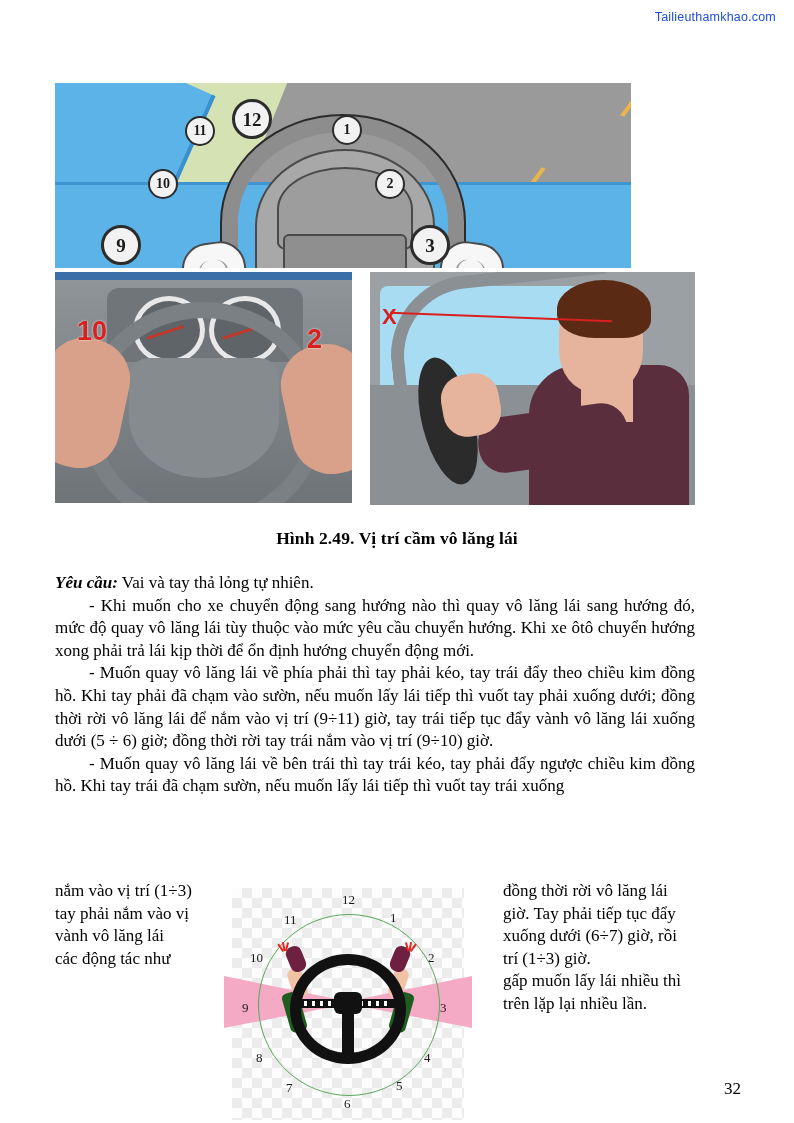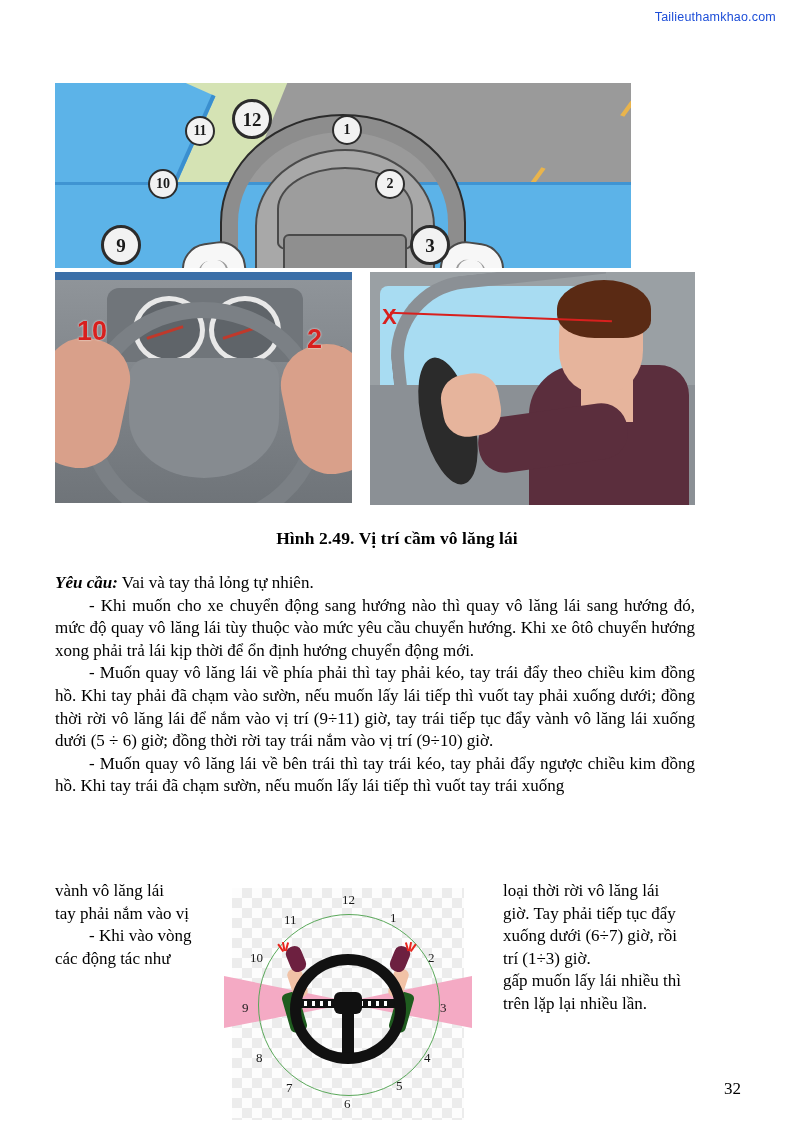--- a/index.html
+++ b/index.html
@@ -565,27 +565,27 @@
 
 <div class="body-text">
   <p><span class="lead-b">Yêu cầu:</span><span> Vai và tay thả lỏng tự nhiên.</span></p>
   <p class="indent">- Khi muốn cho xe chuyển động sang hướng nào thì quay vô lăng lái sang hướng đó, mức độ quay vô lăng lái tùy thuộc vào mức yêu cầu chuyển hướng. Khi xe ôtô chuyển hướng xong phải trả lái kịp thời để ổn định hướng chuyển động mới.</p>
   <p class="indent">- Muốn quay vô lăng lái về phía phải thì tay phải kéo, tay trái đẩy theo chiều kim đồng hồ. Khi tay phải đã chạm vào sườn, nếu muốn lấy lái tiếp thì vuốt tay phải xuống dưới; đồng thời rời vô lăng lái để nắm vào vị trí (9÷11) giờ, tay trái tiếp tục đẩy vành vô lăng lái xuống dưới (5 ÷ 6) giờ; đồng thời rời tay trái nắm vào vị trí (9÷10) giờ.</p>
   <p class="indent">- Muốn quay vô lăng lái về bên trái thì tay trái kéo, tay phải đẩy ngược chiều kim đồng hồ. Khi tay trái đã chạm sườn, nếu muốn lấy lái tiếp thì vuốt tay trái xuống</p>
 </div>
 
 <div class="wrap-zone">
   <div class="col-left">
+    <p>nắm vào vị trí (1÷3)</p>
+    <p>tay phải nắm vào vị</p>
     <p>vành  vô  lăng  lái</p>
-    <p>tay phải nắm vào vị</p>
-    <p class="indent">- Khi vào vòng</p>
     <p>các  động  tác  như</p>
   </div>
   <div class="col-right">
-    <p>loại thời rời vô lăng lái</p>
+    <p>đồng thời rời vô lăng lái</p>
     <p>giờ. Tay phải tiếp tục đẩy</p>
     <p>xuống dưới (6÷7) giờ, rồi</p>
     <p>trí (1÷3) giờ.</p>
     <p>gấp muốn lấy lái nhiều thì</p>
     <p>trên lặp lại nhiều lần.</p>
   </div>
 </div>
 
 <div class="clock-fig">
   <div class="wedge w-left"></div>

